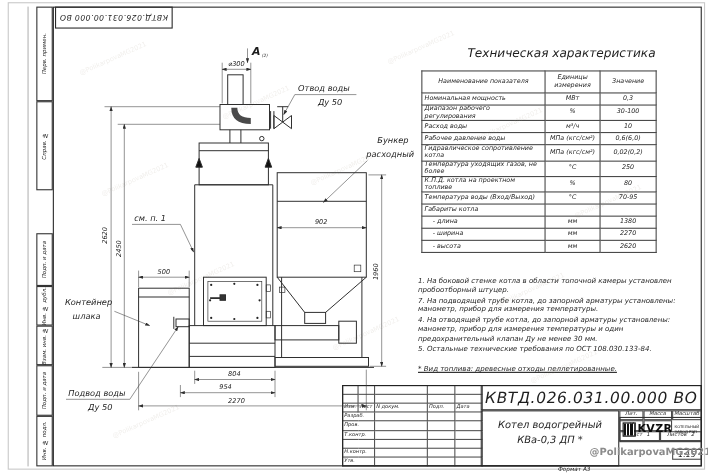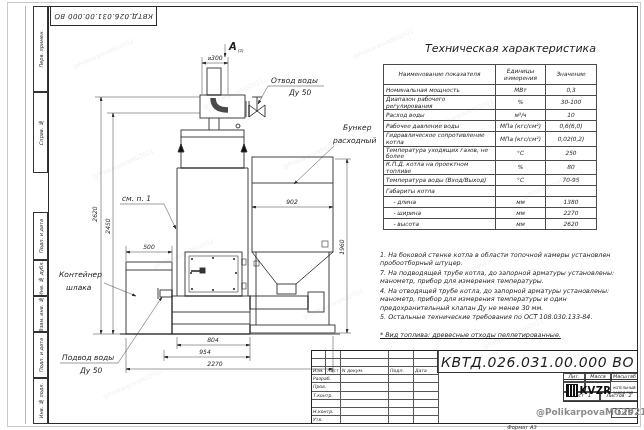--- a/index.html
+++ b/index.html
@@ -390,20 +390,24 @@
           <td></td>
           <td></td>
         </tr>
   </tbody>
     </table>
 
   <div class="abs doc-cell">
     <span>КВТД.026.031.00.000 ВО</span>
   </div>
 
+  <div class="abs name-cell">
+    <div>Котел водогрейный</div>
+    <div>КВа-0,3  ДП *</div>
+  </div>
 
   <div class="abs stampbox" style="left:563px;top:373px;width:22px;height:9px;">Лит.</div>
   <div class="abs stampbox" style="left:585px;top:373px;width:26px;height:9px;">Масса</div>
   <div class="abs stampbox" style="left:611px;top:373px;width:27px;height:9px;">Масштаб</div>
   <div class="abs stampbox" style="left:563px;top:382px;width:22px;height:10px;font-size:7px;">И</div>
   <div class="abs stampbox" style="left:585px;top:382px;width:26px;height:10px;font-size:7px;">-</div>
   <div class="abs stampbox" style="left:611px;top:382px;width:27px;height:10px;font-size:7px;margin-top:26px;">1:15</div>
 
   <div class="abs stampbox" style="left:563px;top:392px;width:37px;height:9px;gap:4px;">
     <span>Лист</span>

